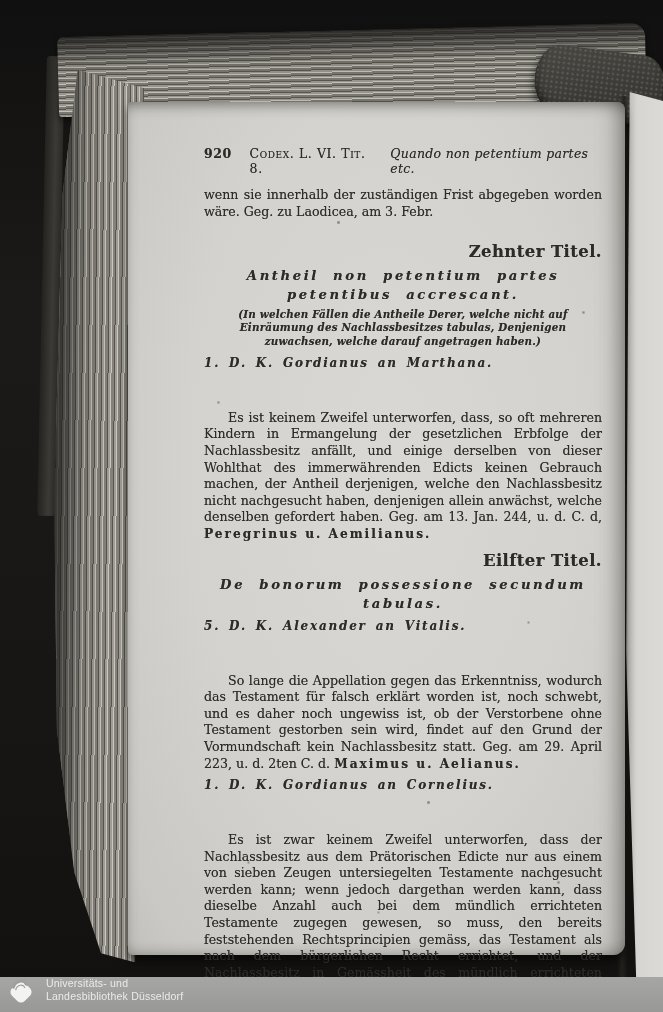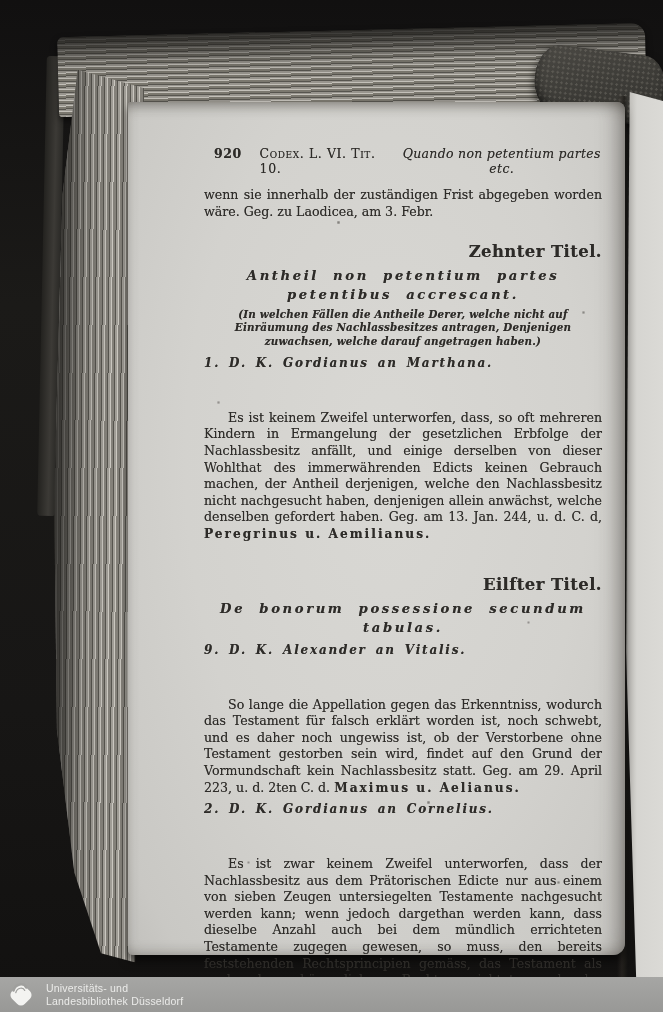--- a/index.html
+++ b/index.html
@@ -65,39 +65,39 @@
       455px 210px 0 .6px rgba(50,48,44,.45),150px 380px 0 .6px rgba(50,48,44,.4),
       400px 520px 0 .5px rgba(50,48,44,.4),300px 700px 0 .7px rgba(50,48,44,.5),
       120px 760px 0 .5px rgba(50,48,44,.4),430px 780px 0 .6px rgba(50,48,44,.45),
       250px 810px 0 .5px rgba(50,48,44,.35),90px 300px 0 .6px rgba(50,48,44,.4);}
   
   .content{
     position:absolute;left:204px;top:146px;width:398px;
     color:#2d2b28;text-shadow:0 0 .5px rgba(45,43,40,.55);
   }
   .runhead{display:flex;align-items:baseline;font-size:12.5px;margin-bottom:11px;}
-  .runhead .pgnum{font-weight:bold;letter-spacing:.5px;margin-right:18px;margin-left:10px;}
+  .runhead .pgnum{font-weight:bold;letter-spacing:.5px;margin-right:18px;}
   .runhead .runtitle{font-variant:small-caps;letter-spacing:.6px;margin-right:16px;}
-  .runhead .runlatin{font-style:italic;letter-spacing:.3px;text-align:center;}
+  .runhead .runlatin{font-style:italic;letter-spacing:.3px;}
   .para{font-size:12.6px;line-height:16.6px;text-align:justify;margin:0;}
   .para.indent{text-indent:24px;margin-top:40px;}
   .spaced-names{letter-spacing:2px;font-weight:bold;font-size:12.2px;}
   .titel{font-size:16.5px;font-weight:bold;text-align:right;margin:22px 0 5px 0;letter-spacing:.4px;}
   .latin-sub{font-size:13.2px;font-weight:bold;font-style:italic;text-align:center;
     letter-spacing:2.6px;word-spacing:7px;line-height:19px;margin:0 0 4px 0;}
   .note{font-size:10.3px;font-style:italic;font-weight:bold;text-align:center;
     line-height:13.2px;margin:2px 0 8px 0;letter-spacing:.2px;}
   .caption{font-size:12px;font-style:italic;font-weight:bold;
     letter-spacing:1.8px;word-spacing:3px;margin:6px 0 7px 0;}
-  .sect-gap{margin-top:32px;}
+  .sect-gap{margin-top:8px;}
   
   .footer-bar{
     position:absolute;left:0;bottom:0;width:663px;height:35px;
     background:linear-gradient(180deg,#a6a6a4,#989896);
-    display:flex;align-items:center;
+    display:flex;
     font-family:"Liberation Sans", sans-serif;
   }
   .footer-logo{margin:0 10px 0 6px;flex:0 0 auto;}
   .footer-text{font-size:10.5px;line-height:12.5px;color:#ebebe9;letter-spacing:.2px;}
 </style>
 </head>
 <body>
 
 <div class="stage">
 
@@ -109,40 +109,40 @@
   <div class="gutter-crease"></div>
 
   <div class="page-main">
     <div class="specks"></div>
   </div>
 
   <div class="content">
 
     <div class="runhead">
       <span class="pgnum">920</span>
-      <span class="runtitle">Codex. L. VI. Tit. 10.</span>
+      <span class="runtitle">Codex. L. VI. Tit. 8.</span>
       <span class="runlatin">Quando non petentium partes etc.</span>
     </div>
 
     <p class="para">wenn sie innerhalb der zuständigen Frist abgegeben worden wäre.  Geg. zu Laodicea, am 3. Febr.</p>
 
     <div class="titel">Zehnter Titel.</div>
     <div class="latin-sub">Antheil non petentium partes petentibus accrescant.</div>
-    <div class="note">(In welchen Fällen die Antheile Derer, welche nicht auf Einräumung des Nachlassbesitzes antragen, Denjenigen zuwachsen, welche darauf angetragen haben.)</div>
+    <div class="note">(In welchen Fällen die Antheile Derer, welche nicht auf Einräumung des Nachlassbesitzes tabulas, Denjenigen zuwachsen, welche darauf angetragen haben.)</div>
 
     <div class="caption">1. D. K. Gordianus an Marthana.</div>
     <p class="para indent"><span>Es ist keinem Zweifel unterworfen, dass, so oft mehreren Kindern in Ermangelung der gesetzlichen Erbfolge der Nachlassbesitz anfällt, und einige derselben von dieser Wohlthat des immerwährenden Edicts keinen Gebrauch machen, der Antheil derjenigen, welche den Nachlassbesitz nicht nachgesucht haben, denjenigen allein anwächst, welche denselben gefordert haben.  Geg. am 13. Jan. 244, u. d. C. d, </span><span class="spaced-names">Peregrinus u. Aemilianus.</span></p>
 
     <div class="titel sect-gap">Eilfter Titel.</div>
     <div class="latin-sub">De bonorum possessione secundum tabulas.</div>
 
-    <div class="caption">9. D. K. Alexander an Vitalis.</div>
+    <div class="caption">5. D. K. Alexander an Vitalis.</div>
     <p class="para indent"><span>So lange die Appellation gegen das Erkenntniss, wodurch das Testament für falsch erklärt worden ist, noch schwebt, und es daher noch ungewiss ist, ob der Verstorbene ohne Testament gestorben sein wird, findet auf den Grund der Vormundschaft kein Nachlassbesitz statt.  Geg. am 29. April 223, u. d. 2ten C. d. </span><span class="spaced-names">Maximus u. Aelianus.</span></p>
 
-    <div class="caption">2. D. K. Gordianus an Cornelius.</div>
+    <div class="caption">1. D. K. Gordianus an Cornelius.</div>
     <p class="para indent"><span>Es ist zwar keinem Zweifel unterworfen, dass der Nachlassbesitz aus dem Prätorischen Edicte nur aus einem von sieben Zeugen untersiegelten Testamente nachgesucht werden kann; wenn jedoch dargethan werden kann, dass dieselbe Anzahl auch bei dem mündlich errichteten Testamente zugegen gewesen, so muss, den bereits feststehenden Rechtsprincipien gemäss, das Testament als nach dem bürgerlichen Recht errichtet, und der Nachlassbesitz in Gemässheit des mündlich errichteten Testamentes angefallen erachtet werden.  Geg. am 18. Febr. 242, u. d. C. d. </span><span class="spaced-names">Atticus u. Praetextat.</span></p>
 
   </div>
 
   <div class="footer-bar">
     <svg class="footer-logo" width="30" height="30" viewBox="0 0 40 40">
       <g transform="rotate(45 20 20)">
         <rect x="8" y="8" width="24" height="24" rx="7" fill="#f3f3f1"></rect>
       </g>
       <path d="M 10 14 C 12 5, 24 3, 27 10" stroke="#9f9f9d" stroke-width="3.4" fill="none" stroke-linecap="round"></path>

